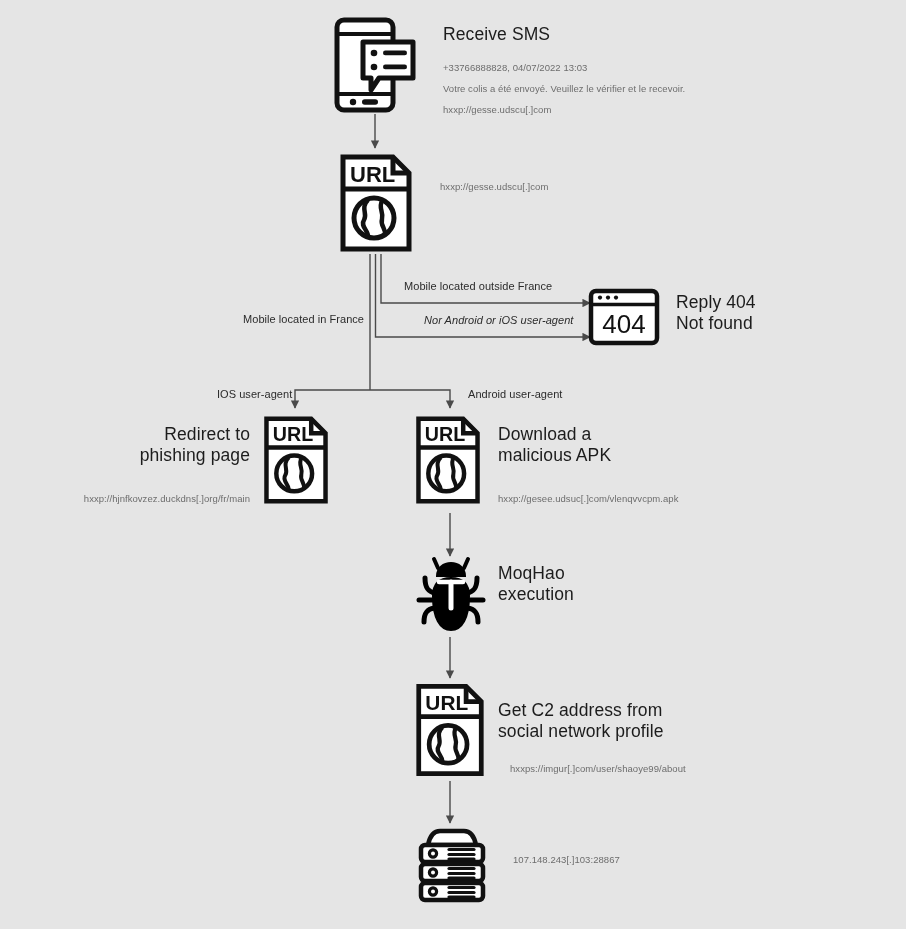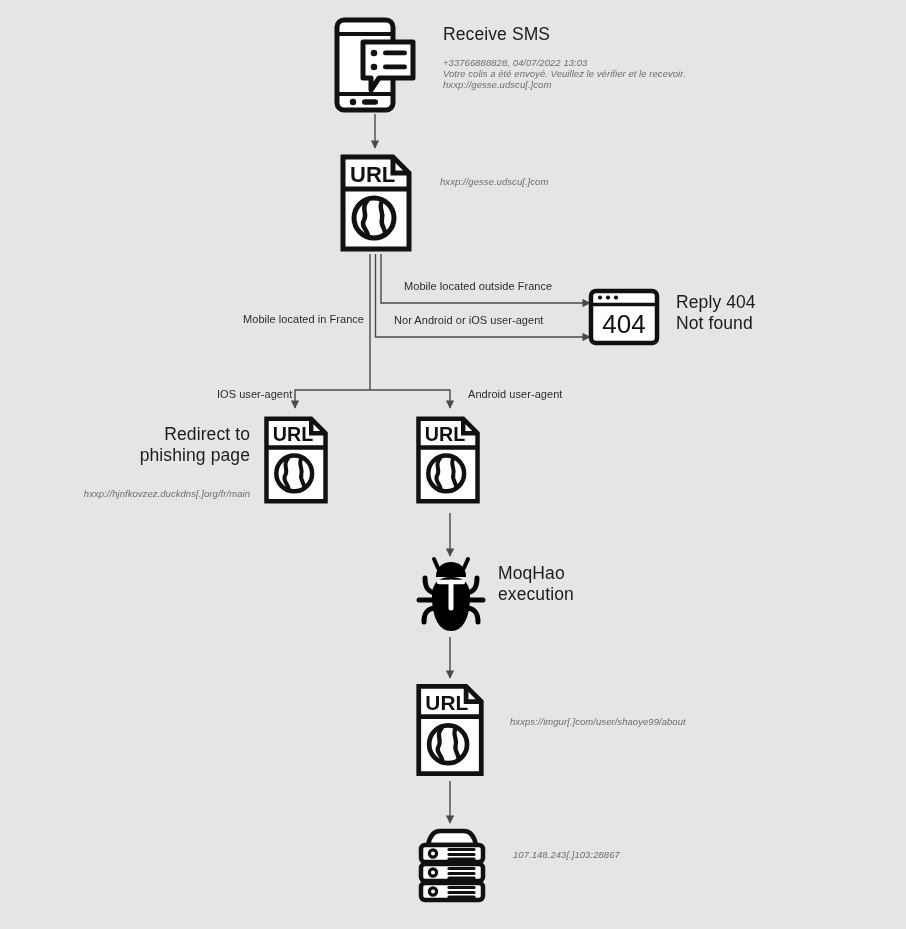--- a/index.html
+++ b/index.html
@@ -27,22 +27,21 @@
   }
   .title {
     font-size: 17.5px;
     line-height: 21px;
     color: #1c1c1c;
     white-space: pre-line;
     letter-spacing: 0.1px;
   }
   .detail {
     font-size: 9.5px;
-    line-height: 11px;
-    font-style: italic;
+    line-height: 21px;
     color: #6d6d6d;
     white-space: pre-line;
     letter-spacing: 0.05px;
   }
   .edge-label {
     position: absolute;
     font-size: 11px;
     color: #2b2b2b;
     white-space: nowrap;
     letter-spacing: 0.05px;
@@ -120,21 +119,21 @@
       <circle cx="36" cy="66" r="20" fill="none" stroke="#111" stroke-width="5"></circle>
       <path d="M30 48 C22 56 30 62 26 68 C22 74 30 78 30 84" fill="none" stroke="#111" stroke-width="4.5"></path>
       <path d="M44 49 C40 56 46 60 44 67 C42 74 48 76 47 83" fill="none" stroke="#111" stroke-width="4.5"></path>
     </svg>
   </div>
   <div class="node" style="left:440px; top:162px; width:290px;">
     <div class="detail" style="margin-top:14px;">hxxp://gesse.udscu[.]com</div>
   </div>
 
   <div class="edge-label" style="left:404px; top:280px;">Mobile located outside France</div>
-  <div class="edge-label" style="left:394px; top:314px;">Nor Android or iOS user-agent</div>
+  <div class="edge-label" style="left:424px; top:314px;font-style:italic;">Nor Android or iOS user-agent</div>
   <div class="edge-label" style="left:243px; top:313px;">Mobile located in France</div>
   <div class="edge-label" style="left:217px; top:388px;">IOS user-agent</div>
   <div class="edge-label" style="left:468px; top:388px;">Android user-agent</div>
 
   <div class="icon-box" style="left:588px; top:288px;">
     <svg class="ic" width="72" height="58" viewBox="0 0 72 58">
       <rect x="3" y="3" width="66" height="52" rx="5" ry="5" fill="#fff" stroke="#111" stroke-width="4.5"></rect>
       <line x1="3" y1="16.5" x2="69" y2="16.5" stroke="#111" stroke-width="3.6"></line>
       <circle cx="12" cy="9.6" r="2.1" fill="#111"></circle>
       <circle cx="20" cy="9.6" r="2.1" fill="#111"></circle>
@@ -167,20 +166,25 @@
   <div class="icon-box" style="left:414px; top:412px;">
     <svg class="ic" width="68" height="96" viewBox="0 0 76 102">
       <path d="M5 5 H55 L71 21 V97 H5 Z" fill="#fff" stroke="#111" stroke-width="5" stroke-linejoin="miter"></path>
       <path d="M55 5 V21 H71" fill="none" stroke="#111" stroke-width="5"></path>
       <line x1="5" y1="37" x2="71" y2="37" stroke="#111" stroke-width="5"></line>
       <text x="12" y="30" font-family="'Liberation Sans',sans-serif" font-size="22" font-weight="bold" fill="#111">URL</text>
       <circle cx="36" cy="66" r="20" fill="none" stroke="#111" stroke-width="5"></circle>
       <path d="M30 48 C22 56 30 62 26 68 C22 74 30 78 30 84" fill="none" stroke="#111" stroke-width="4.5"></path>
       <path d="M44 49 C40 56 46 60 44 67 C42 74 48 76 47 83" fill="none" stroke="#111" stroke-width="4.5"></path>
     </svg>
+  </div>
+  <div class="node" style="left:498px; top:424px; width:280px;">
+    <div class="title">Download a
+malicious APK</div>
+    <div class="detail" style="margin-top:22px;">hxxp://gesee.udsuc[.]com/vlenqvvcpm.apk</div>
   </div>
 
   <div class="icon-box" style="left:414px; top:556px;">
     <svg class="ic" width="74" height="82" viewBox="0 0 74 82">
       <g fill="#000" stroke="#000">
         <path d="M24 12 L20 3" stroke-width="4" stroke-linecap="round" fill="none"></path>
         <path d="M50 12 L54 3" stroke-width="4" stroke-linecap="round" fill="none"></path>
         <path d="M23 20 C23 12 29.5 7 37 7 C44.5 7 51 12 51 20 Z" stroke-width="2"></path>
         <path d="M11 22 C11 33 15 36 21 37" stroke-width="5" fill="none" stroke-linecap="round"></path>
         <path d="M63 22 C63 33 59 36 53 37" stroke-width="5" fill="none" stroke-linecap="round"></path>
@@ -204,20 +208,22 @@
       <path d="M5 5 H55 L71 21 V97 H5 Z" fill="#fff" stroke="#111" stroke-width="5" stroke-linejoin="miter"></path>
       <path d="M55 5 V21 H71" fill="none" stroke="#111" stroke-width="5"></path>
       <line x1="5" y1="37" x2="71" y2="37" stroke="#111" stroke-width="5"></line>
       <text x="12" y="30" font-family="'Liberation Sans',sans-serif" font-size="22" font-weight="bold" fill="#111">URL</text>
       <circle cx="36" cy="66" r="20" fill="none" stroke="#111" stroke-width="5"></circle>
       <path d="M30 48 C22 56 30 62 26 68 C22 74 30 78 30 84" fill="none" stroke="#111" stroke-width="4.5"></path>
       <path d="M44 49 C40 56 46 60 44 67 C42 74 48 76 47 83" fill="none" stroke="#111" stroke-width="4.5"></path>
     </svg>
   </div>
   <div class="node" style="left:498px; top:700px; width:300px;">
+    <div class="title">Get C2 address from
+social network profile</div>
     <div class="detail" style="margin-top:16px; margin-left:12px;">hxxps://imgur[.]com/user/shaoye99/about</div>
   </div>
 
   <div class="icon-box" style="left:414px; top:826px;">
     <svg class="ic" width="76" height="78" viewBox="0 0 76 78">
       <path d="M14 19 C16 9 20 5 26 5 H50 C56 5 60 9 62 19 Z" fill="#fff" stroke="#111" stroke-width="4.5" stroke-linejoin="round"></path>
       <rect x="7" y="19" width="62" height="17" rx="4" fill="#fff" stroke="#111" stroke-width="4.5"></rect>
       <rect x="7" y="38" width="62" height="17" rx="4" fill="#fff" stroke="#111" stroke-width="4.5"></rect>
       <rect x="7" y="57" width="62" height="17" rx="4" fill="#fff" stroke="#111" stroke-width="4.5"></rect>
       <circle cx="19" cy="27.5" r="3.6" fill="none" stroke="#111" stroke-width="3.2"></circle>

